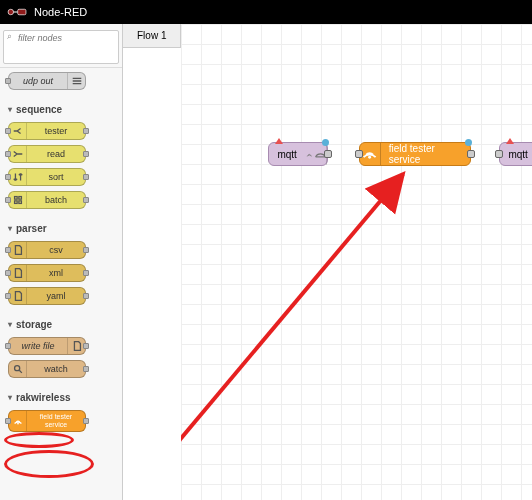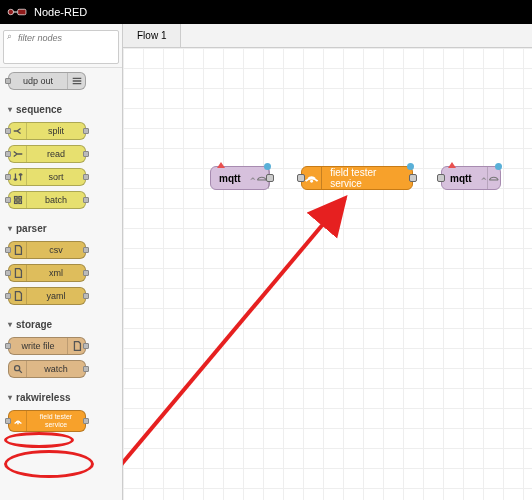--- a/index.html
+++ b/index.html
@@ -20,58 +20,58 @@
 .search-icon { position: absolute; left: 7px; top: 7px; font-size: 9px; color: #888; }
 
 .palette { flex: 1; overflow-y: auto; padding: 0 8px 8px; }
 .cat { margin-top: 12px; }
 .cat-h { font-size: 10px; font-weight: bold; color: #444; cursor: pointer; display: flex; align-items: center; gap: 4px; padding: 2px 0; }
 .chev { font-size: 8px; color: #666; }
 
 .pnode { width: 78px; height: 18px; border-radius: 6px; margin-top: 5px; display: flex; align-items: center; font-size: 9px; color: #333; border: 1px solid rgba(0,0,0,.25); cursor: grab; position: relative; }
 .pnode .ic { width: 18px; height: 100%; display: flex; align-items: center; justify-content: center; border-right: 1px solid rgba(0,0,0,.15); }
 .pnode .lb { flex: 1; text-align: center; padding: 0 2px; white-space: nowrap; overflow: hidden; }
-.pnode.out { flex-direction: row-reverse; }
+.pnode.out { flex-direction: row-reverse; font-style: italic; }
 .pnode.out .ic { border-right: none; border-left: 1px solid rgba(0,0,0,.15); }
 .pnode .port { position: absolute; width: 6px; height: 6px; background: #bbb; border: 1px solid #888; border-radius: 1px; top: 50%; transform: translateY(-50%); }
 .pnode .port.l { left: -4px; }
 .pnode .port.r { right: -4px; }
 
 .c-gray   { background: #d9d9d9; }
 .c-yellow { background: #e7e06f; }
 .c-tan    { background: #debd5c; }
 .c-brown  { background: #deb887; }
 .c-orange { background: #f7a12b; color: #fff; }
 .pnode.c-orange .lb { font-size: 7px; line-height: 8px; white-space: normal; }
 
 .pnode svg { width: 12px; height: 12px; }
 .ico-stroke { stroke: #555; stroke-width: 1.5; fill: none; }
 
 
-.workspace { flex: 1; display: flex; flex-direction: column; background: #fff; }
+.workspace { flex: 1; display: flex; flex-direction: row; background: #fff; }
 .tabs { height: 24px; display: flex; border-bottom: 1px solid #ccc; background: #f3f3f3; }
 .tab { padding: 0 14px; font-size: 10px; display: flex; align-items: center; border-right: 1px solid #ccc; background: #eee; cursor: pointer; position: relative; }
 .tab.active { background: #fff; border-bottom: 1px solid #fff; margin-bottom: -1px; }
 .tab .dot { position: absolute; top: 2px; right: 3px; width: 5px; height: 5px; border-radius: 50%; background: #5ab0d8; }
 
 .canvas { flex: 1; position: relative; background-image:
   linear-gradient(#eee 1px, transparent 1px),
   linear-gradient(90deg, #eee 1px, transparent 1px);
   background-size: 20px 20px; overflow: hidden; }
 
 .fnode { position: absolute; height: 24px; border-radius: 6px; border: 1px solid #888; display: flex; align-items: center; font-size: 10px; }
 .fnode .ic { width: 22px; height: 100%; display: flex; align-items: center; justify-content: center; }
 .fnode .lb { padding: 0 8px; }
 .fnode .port { position: absolute; width: 8px; height: 8px; background: #ccc; border: 1px solid #666; border-radius: 2px; top: 50%; transform: translateY(-50%); }
 .fnode .port.l { left: -5px; }
 .fnode .port.r { right: -5px; }
 .fnode .tri { position: absolute; top: -5px; width: 0; height: 0; border-left: 4px solid transparent; border-right: 4px solid transparent; border-bottom: 6px solid #e85050; }
 .fnode .bdot { position: absolute; top: -4px; right: -2px; width: 7px; height: 7px; border-radius: 50%; background: #5ab0d8; }
 
-.n-mqtt { background: #d7c1dd; border-color: #a78bb0; font-weight: bold; }
+.n-mqtt { background: #d7c1dd; border-color: #a78bb0; }
 .n-mqtt .ic { border-left: 1px solid rgba(0,0,0,.15); }
 .n-mqtt.in .ic { border-left: none; border-right: 1px solid rgba(0,0,0,.15); }
 .n-orange { background: #f7a12b; border-color: #c77b16; color: #fff; }
 .n-orange .ic { border-right: 1px solid rgba(0,0,0,.2); }
 
 
 .anno { position: absolute; pointer-events: none; }
 .anno svg { overflow: visible; }
 .ellipse { border: 3px solid #e62020; border-radius: 50%; position: absolute; }
 
@@ -114,21 +114,21 @@
         <div class="cat-h">
           <span class="chev">▾</span>
           <span>sequence</span>
         </div>
         <div class="pnode c-yellow">
           <span class="ic">
               <svg viewBox="0 0 14 14">
                 <path class="ico-stroke" d="M2 7h4M6 7l4-3M6 7l4 3"></path>
               </svg>
             </span>
-          <span class="lb">split</span>
+          <span class="lb">tester</span>
           <span class="port l"></span>
             <span class="port r"></span>
         </div>
         <div class="pnode c-yellow">
           <span class="ic">
               <svg viewBox="0 0 14 14">
                 <path class="ico-stroke" d="M2 4l4 3M2 10l4-3M6 7h6"></path>
               </svg>
             </span>
           <span class="lb">read</span>

